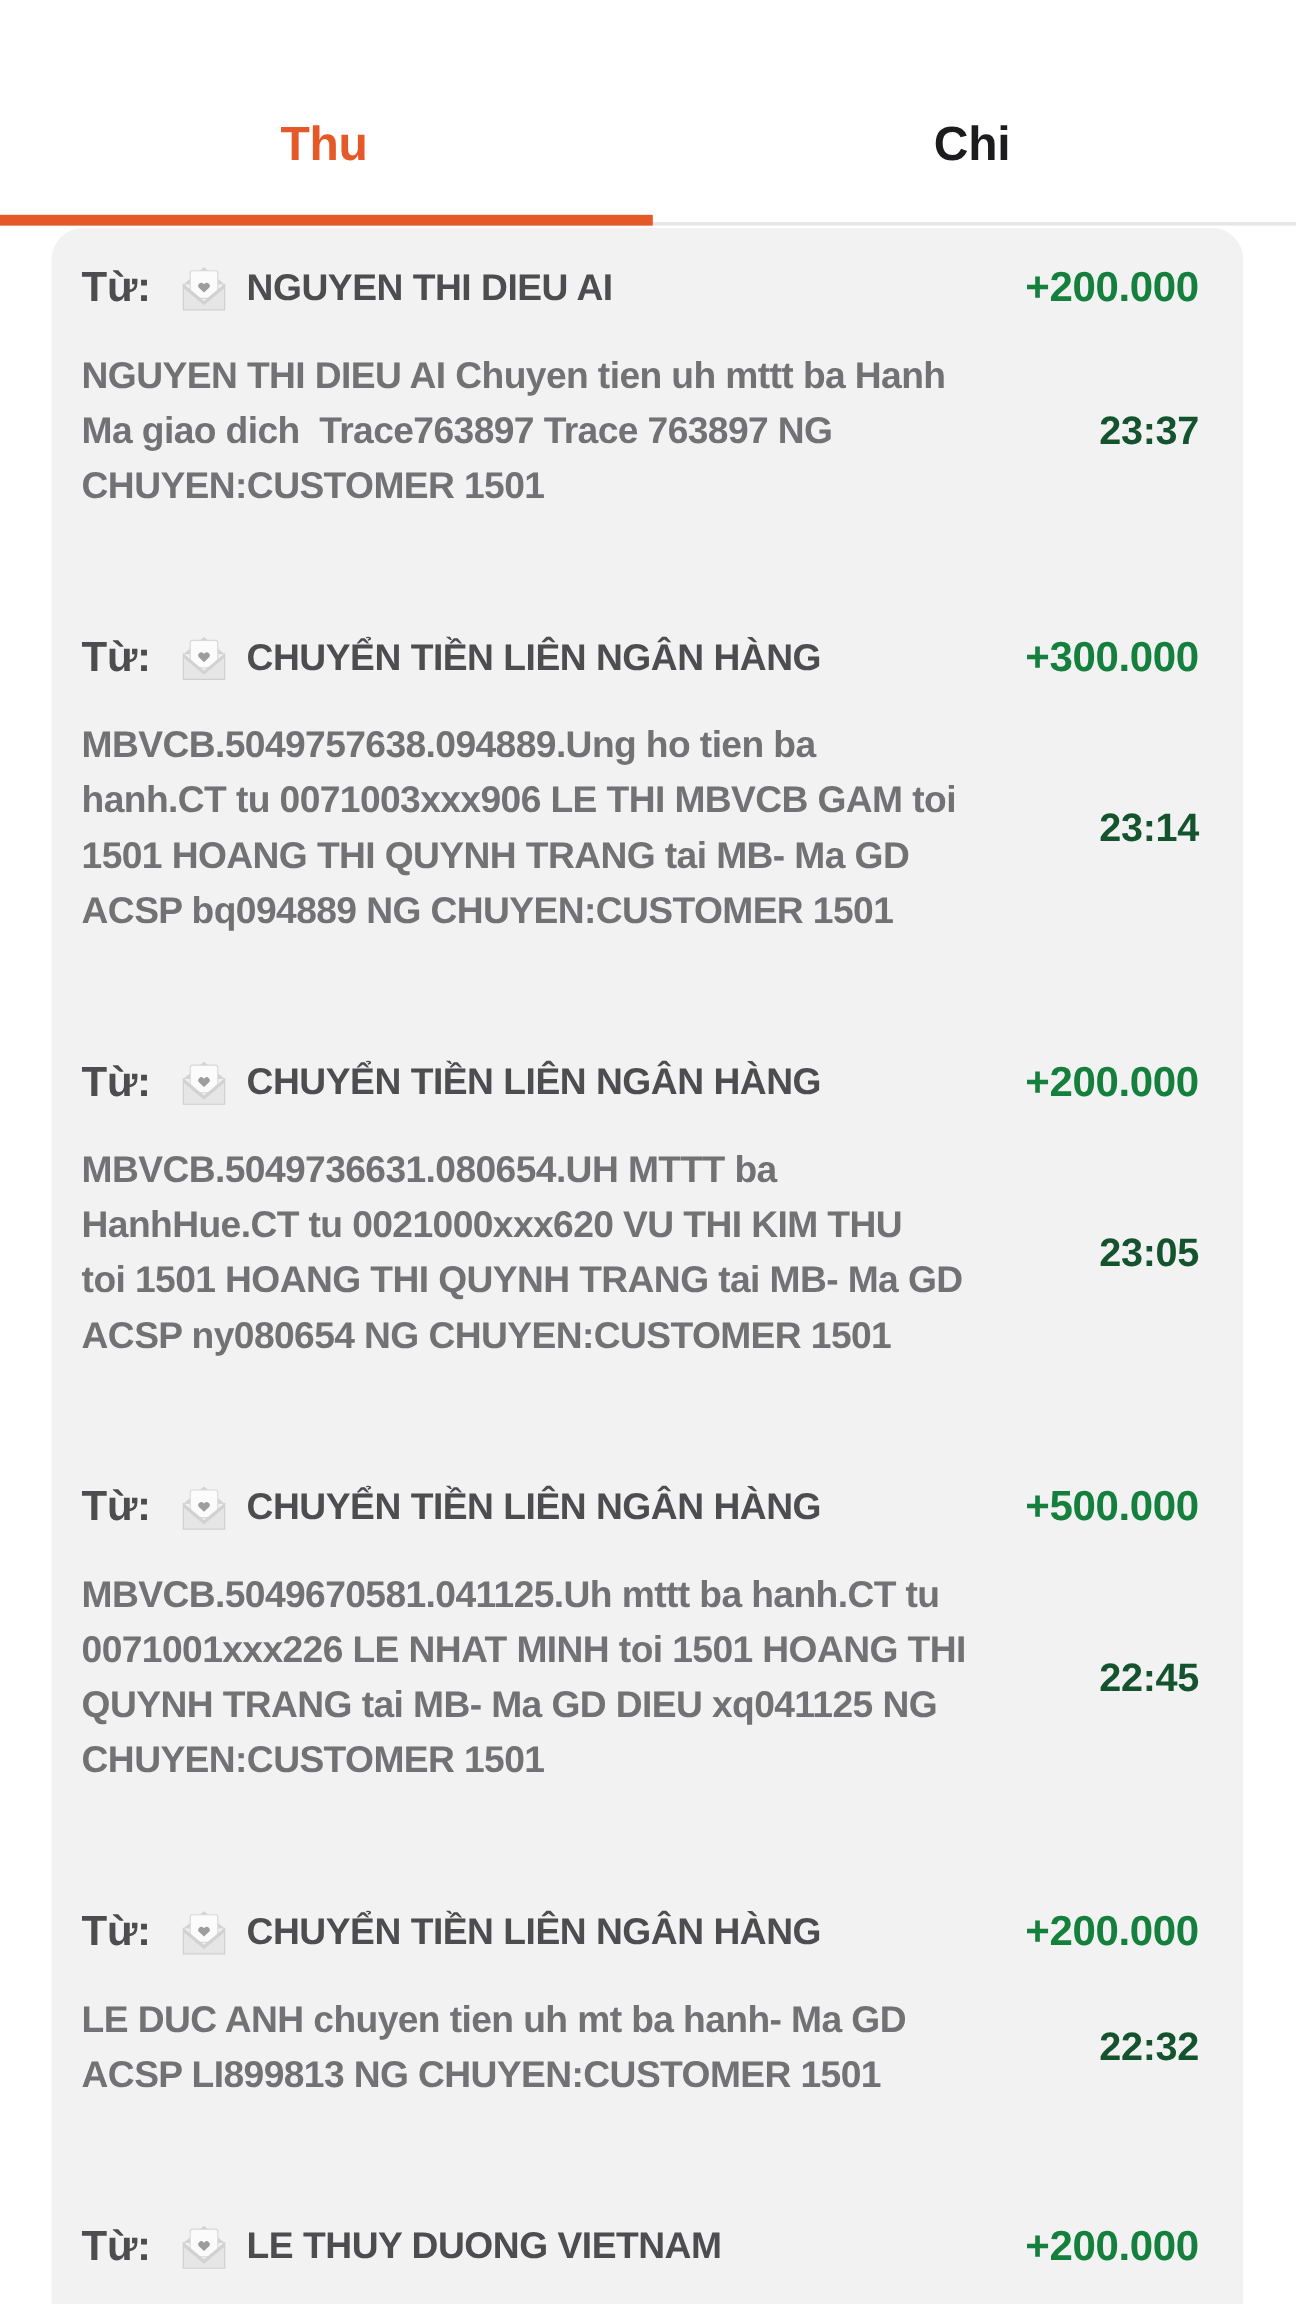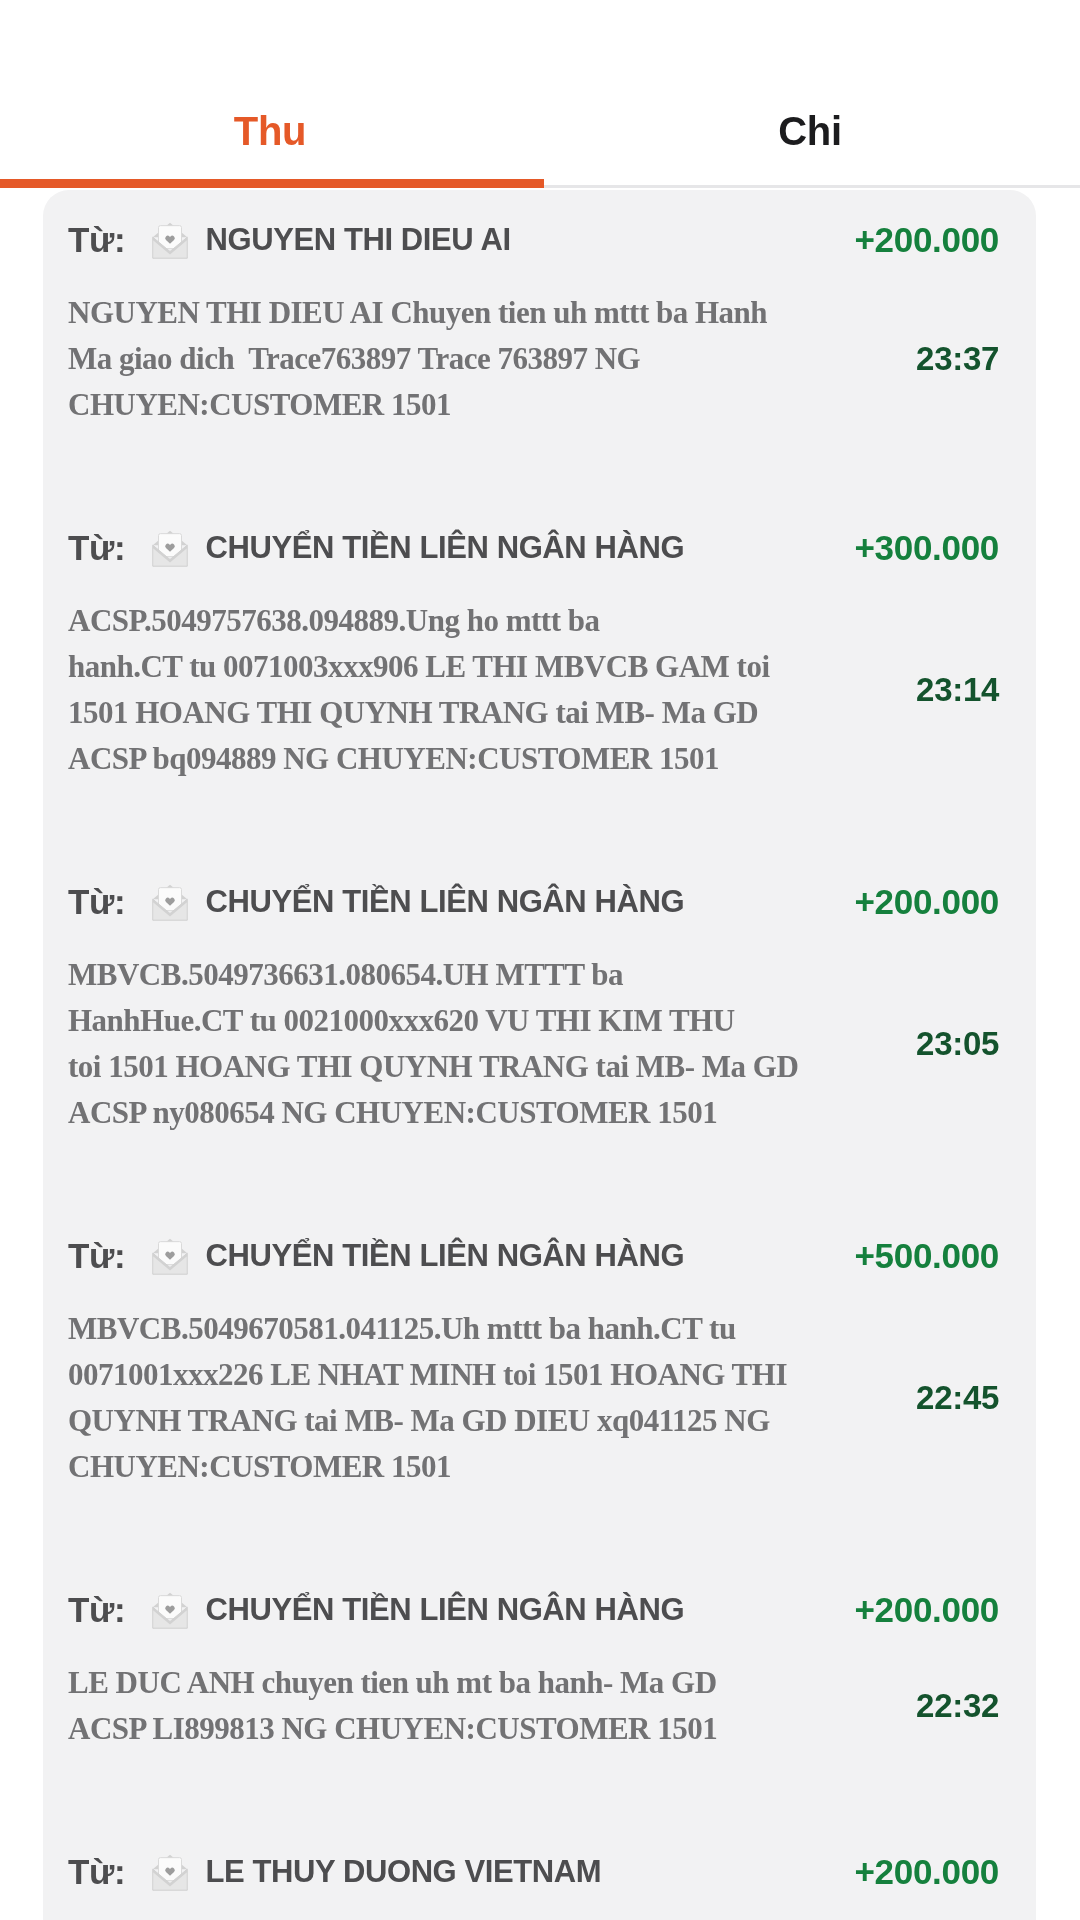--- a/index.html
+++ b/index.html
@@ -27,21 +27,21 @@
     content: "";
     position: absolute;
     left: 0; right: 0;
     bottom: -10px;
     height: 3px;
     background: #e6e6e8;
   }
   .tab {
     width: 50%;
     text-align: center;
-    padding-bottom: 24px;
+    padding-bottom: 35px;
     font-size: 40px;
     font-weight: 700;
     color: #1c1c1e;
     letter-spacing: -0.3px;
     cursor: pointer;
   }
   .tab.active { color: #e55928; }
   .tab-indicator {
     position: absolute;
     left: 0;
@@ -96,21 +96,21 @@
   .tx-amount {
     margin-left: auto;
     font-size: 35px;
     font-weight: 700;
     color: #15803d;
     letter-spacing: -0.3px;
     white-space: nowrap;
   }
 
   .tx-body { display: flex; }
-  .tx-desc { flex: 1 1 auto; min-width: 0; font-family: Liberation Serif, serif; }
+  .tx-desc { flex: 1 1 auto; min-width: 0; }
   .tx-line {
     font-size: 31px;
     font-weight: 700;
     color: #727274;
     line-height: 46px;
     letter-spacing: -0.5px;
     white-space: pre;
   }
   .tx-time {
     flex: 0 0 150px;
@@ -167,21 +167,21 @@
           <path d="M24 28 l-4.2-4.0 a2.6 2.6 0 0 1 3.7-3.7 l0.5 0.5 0.5-0.5 a2.6 2.6 0 0 1 3.7 3.7 Z" fill="#9d9d9d"></path>
           <polygon points="6,21 24,36 42,21 42,43 6,43" fill="#e6e6e6" stroke="#cfcfcf" stroke-width="1"></polygon>
           <polygon points="6,21 24,36 42,21 42,24 24,39 6,24" fill="#d2d2d2"></polygon>
         </svg>
       </span>
       <span class="tx-sender">CHUYỂN TIỀN LIÊN NGÂN HÀNG</span>
       <span class="tx-amount">+300.000</span>
     </div>
     <div class="tx-body">
       <div class="tx-desc">
-          <div class="tx-line">ACSP.5049757638.094889.Ung ho mttt ba</div>
+          <div class="tx-line">MBVCB.5049757638.094889.Ung ho tien ba</div>
           <div class="tx-line">hanh.CT tu 0071003xxx906 LE THI MBVCB GAM toi</div>
           <div class="tx-line">1501 HOANG THI QUYNH TRANG tai MB- Ma GD</div>
           <div class="tx-line">ACSP bq094889 NG CHUYEN:CUSTOMER 1501</div>
         </div>
       <div class="tx-time">23:14</div>
     </div>
   </div>
 
   <div class="tx-row">
     <div class="tx-header">

